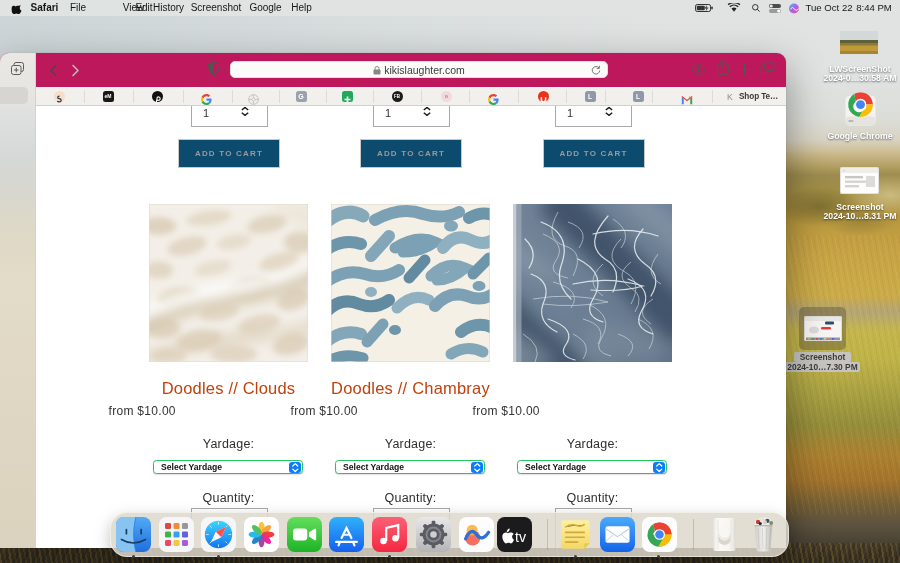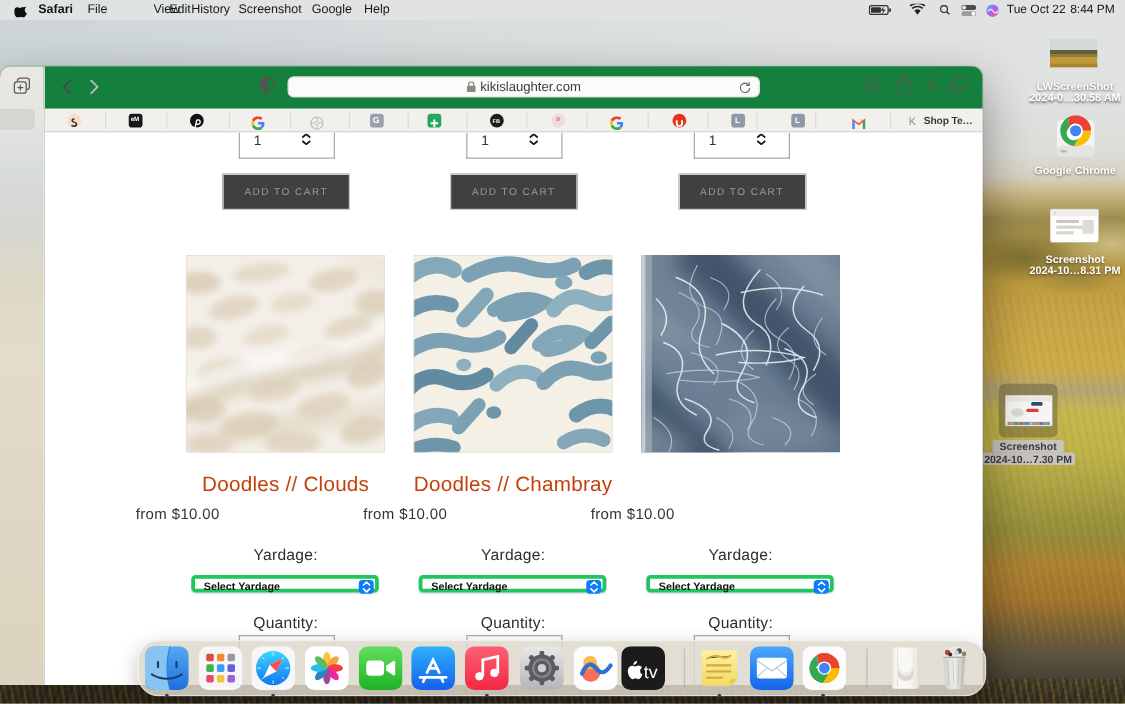--- a/index.html
+++ b/index.html
@@ -28,50 +28,50 @@
   }
 
   
   #menubar { left:0; top:0; width:900px; height:16px; background:rgba(224,227,226,.96);
     font-size:10px; color:#161616; }
   #menubar .item { position:absolute; top:2px; white-space:nowrap; transform:translateX(-50%); }
 
   
   #win { left:0; top:53px; width:786px; height:495px; border-radius:9px 9px 2px 2px;
     box-shadow: 0 15px 40px rgba(0,0,0,.4), 0 0 1px rgba(0,0,0,.35); background:#fff; }
-  #toolbar { left:0; top:0; width:786px; height:34px; background:#15803d; border-radius:9px 9px 0 0;text-decoration:underline; }
+  #toolbar { left:0; top:0; width:786px; height:34px; background:#be185d; border-radius:9px 9px 0 0;text-decoration:underline; }
   #favbar { left:0; top:34px; width:786px; height:19px; background:#f1f0ed; border-bottom:1px solid #d2d0cd; }
   #sidebarstrip { left:0; top:0; width:36px; height:495px; border-right:1px solid #d4d2cf;
     border-radius:9px 0 0 0; background:linear-gradient(180deg,
       #eae8e5 0px, #e7e5e2 40px, #dadedd 75px, #d5d8d6 105px, #d8d7cf 140px,
       #ded9c6 180px, #e2dcc8 230px, #e1d9c5 300px, #ded6c2 380px, #ddd4c0 450px, #dbd2bf 495px); }
   #content { left:0; top:53px; width:786px; height:442px; background:#fff; overflow:hidden; }
   #sidebarstrip { z-index:5; }
 
   .tbicon { position:absolute; color:#57554f; }
 
   
   #addr { left:230px; top:8px; width:378px; height:17px; background:#fbfbfa;
     border:1px solid #e0deda; border-radius:5px; font-size:10.5px; color:#3a3a3a;
     text-align:center; line-height:15px; }
 
   
   .fav { position:absolute; top:4px; width:11px; height:11px; border-radius:2.5px; }
   .favsep { position:absolute; top:3px; width:1px; height:13px; background:#dddbd8; }
   .qtybox { position:absolute; width:77px; border:1px solid #a9a9a9; border-top:none; background:#fff; height:20.5px; top:0; }
   .cartbtn { position:absolute; top:33px; width:102px; height:29px; border:1px solid #c9c9c9;
-    color:#9a9a9a; font-size:8px; letter-spacing:1.2px; text-align:center; line-height:28px; background:#404040; font-weight:normal; }
+    color:#9a9a9a; font-size:8px; letter-spacing:1.2px; text-align:center; line-height:28px; background:#0c4a6e; font-weight:bold; }
   .pimg { position:absolute; top:98px; width:159px; height:158px; }
   .ptitle { position:absolute; top:272.5px; width:240px; text-align:center; font-family:"Liberation Sans", sans-serif;
     font-size:16.5px; letter-spacing:0.2px; color:#c2410c; }
   .pprice { position:absolute; top:297.5px; width:240px; text-align:left; font-family:"Liberation Sans", sans-serif;
     font-size:12px; letter-spacing:0.3px; color:#333; }
   .ylab { position:absolute; top:331px; width:240px; text-align:center; font-family:"Liberation Sans", sans-serif;
     font-size:12.5px; letter-spacing:0.2px; color:#2e2e2e; }
-  .sel { position:absolute; top:354px; width:150px; height:13.5px; background:#fff; border:3px solid #22c55e;
+  .sel { position:absolute; top:354px; width:150px; height:13.5px; background:#fff; border:1px solid #22c55e;
     border-radius:3.5px; font-size:8.6px; font-weight:bold; color:#111; line-height:12.5px; padding-left:7px;
     box-shadow:0 1px 1.5px rgba(0,0,0,.12); }
   .sel .spin { position:absolute; right:1px; top:0.5px; width:12.5px; height:11px; background:#0a7cfd; border-radius:3px; }
   .qlab { position:absolute; top:385px; width:240px; text-align:center; font-family:"Liberation Sans", sans-serif;
     font-size:12.5px; letter-spacing:0.2px; color:#2e2e2e; }
   .qtybox2 { position:absolute; top:401.5px; width:77px; height:60px; border:1px solid #a9a9a9; background:#fff; }
   .spinarrows { position:absolute; top:1px; }
   .qnum { position:absolute; top:1px; font-family:"Liberation Sans", sans-serif; font-size:11px; color:#333; }
   .qview { position:absolute; background:#1a1a1a; color:#fff; font-size:7.5px; letter-spacing:1.1px;
     text-align:center; line-height:28px; width:73px; height:28px; }

